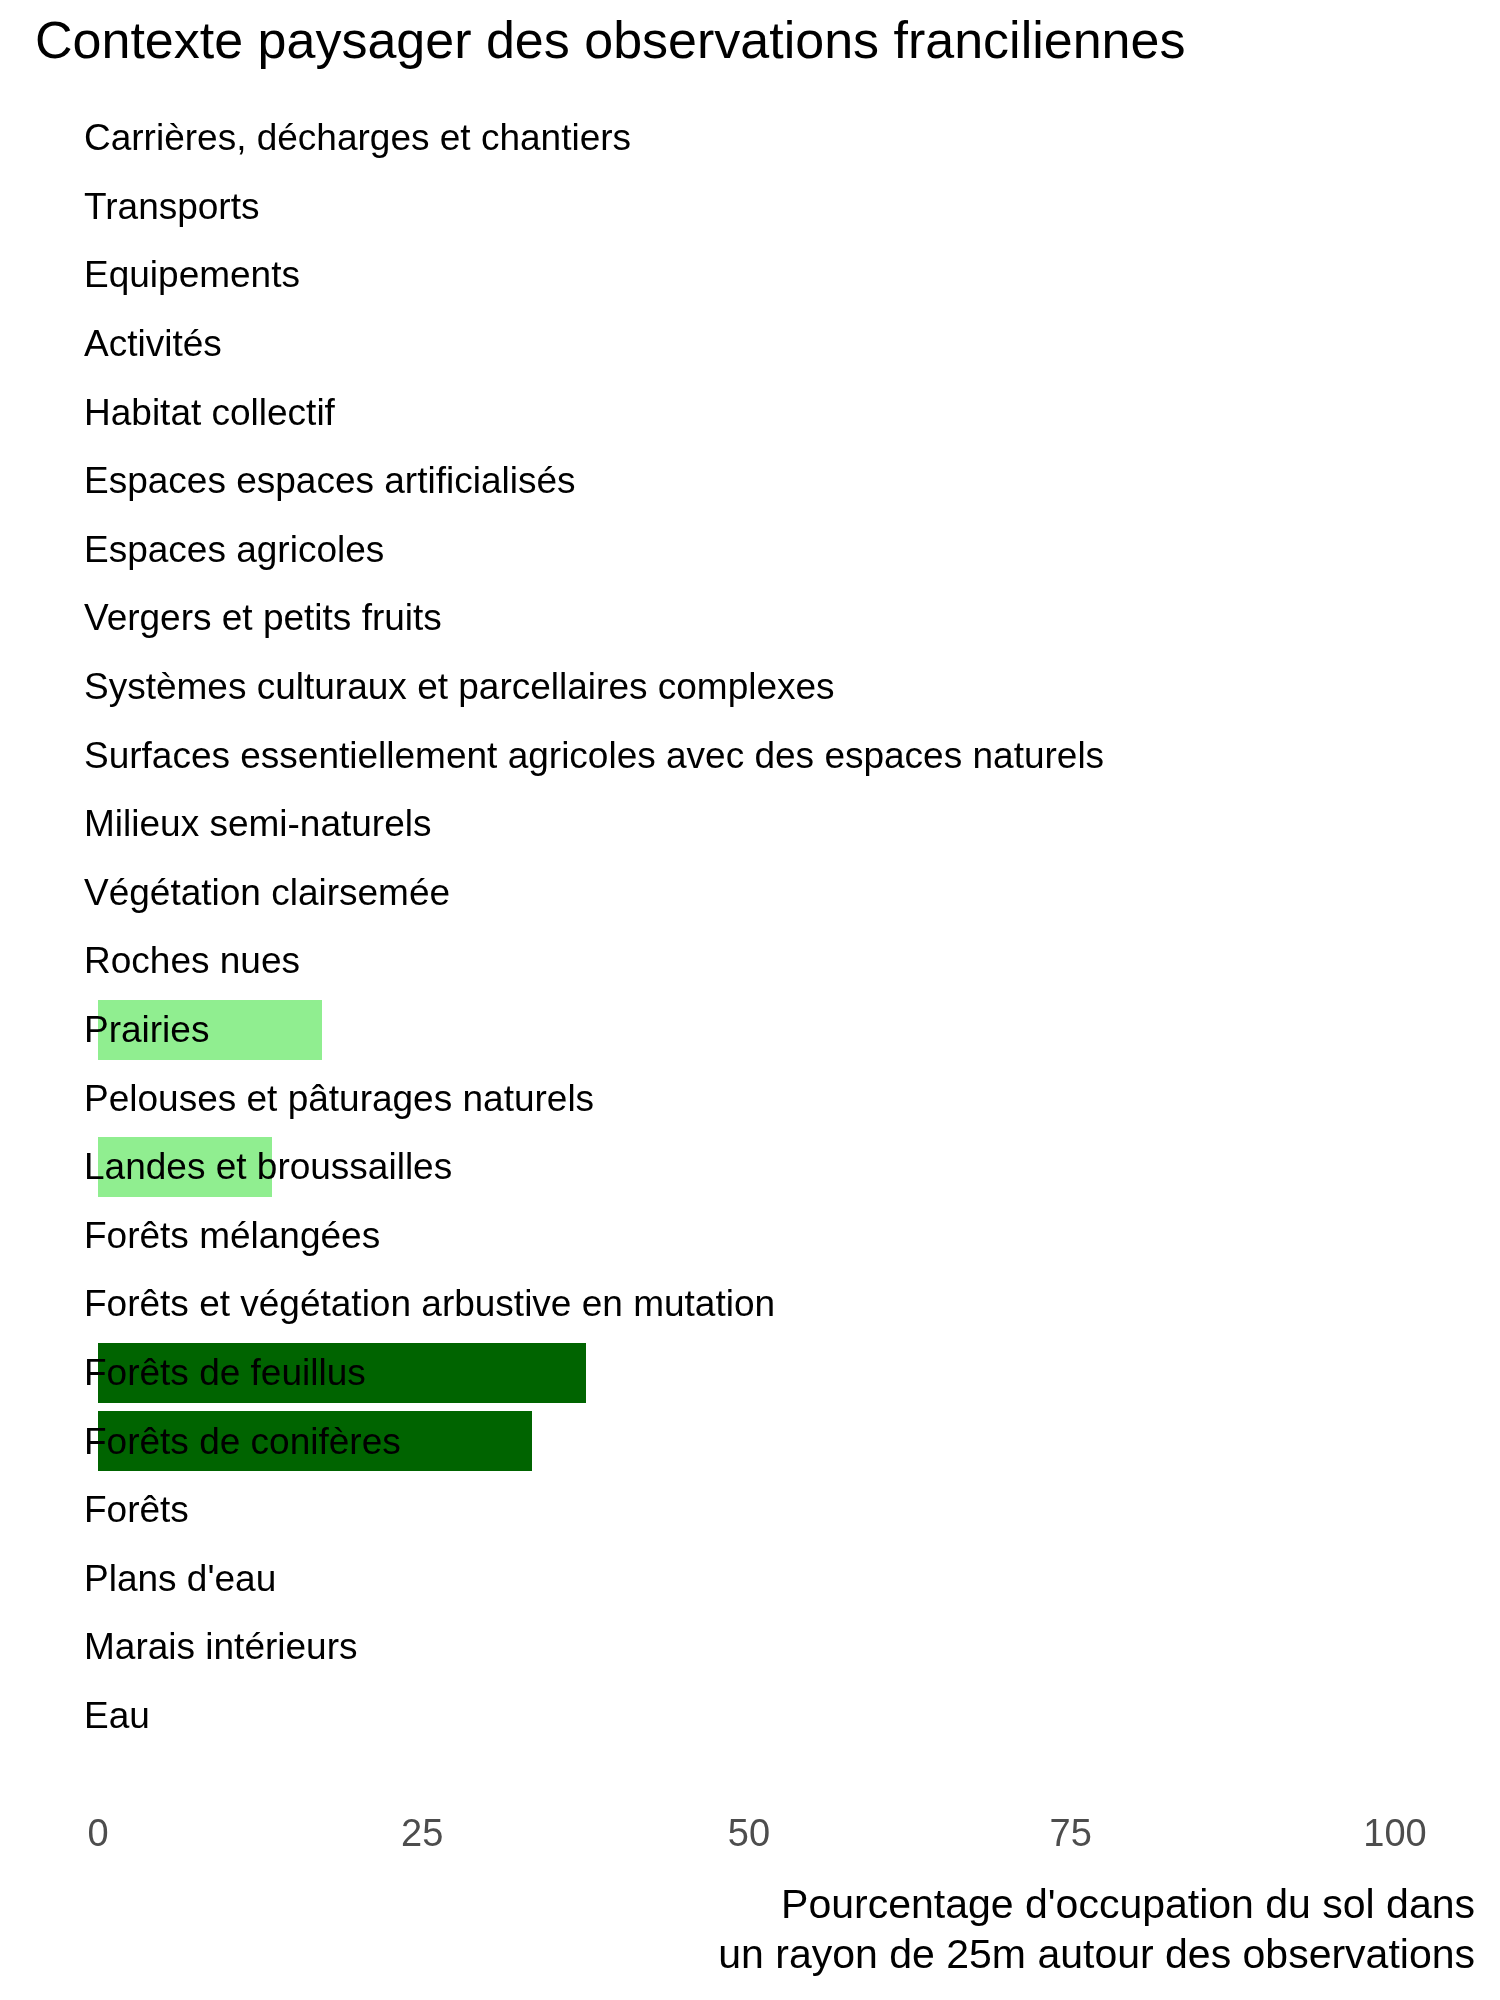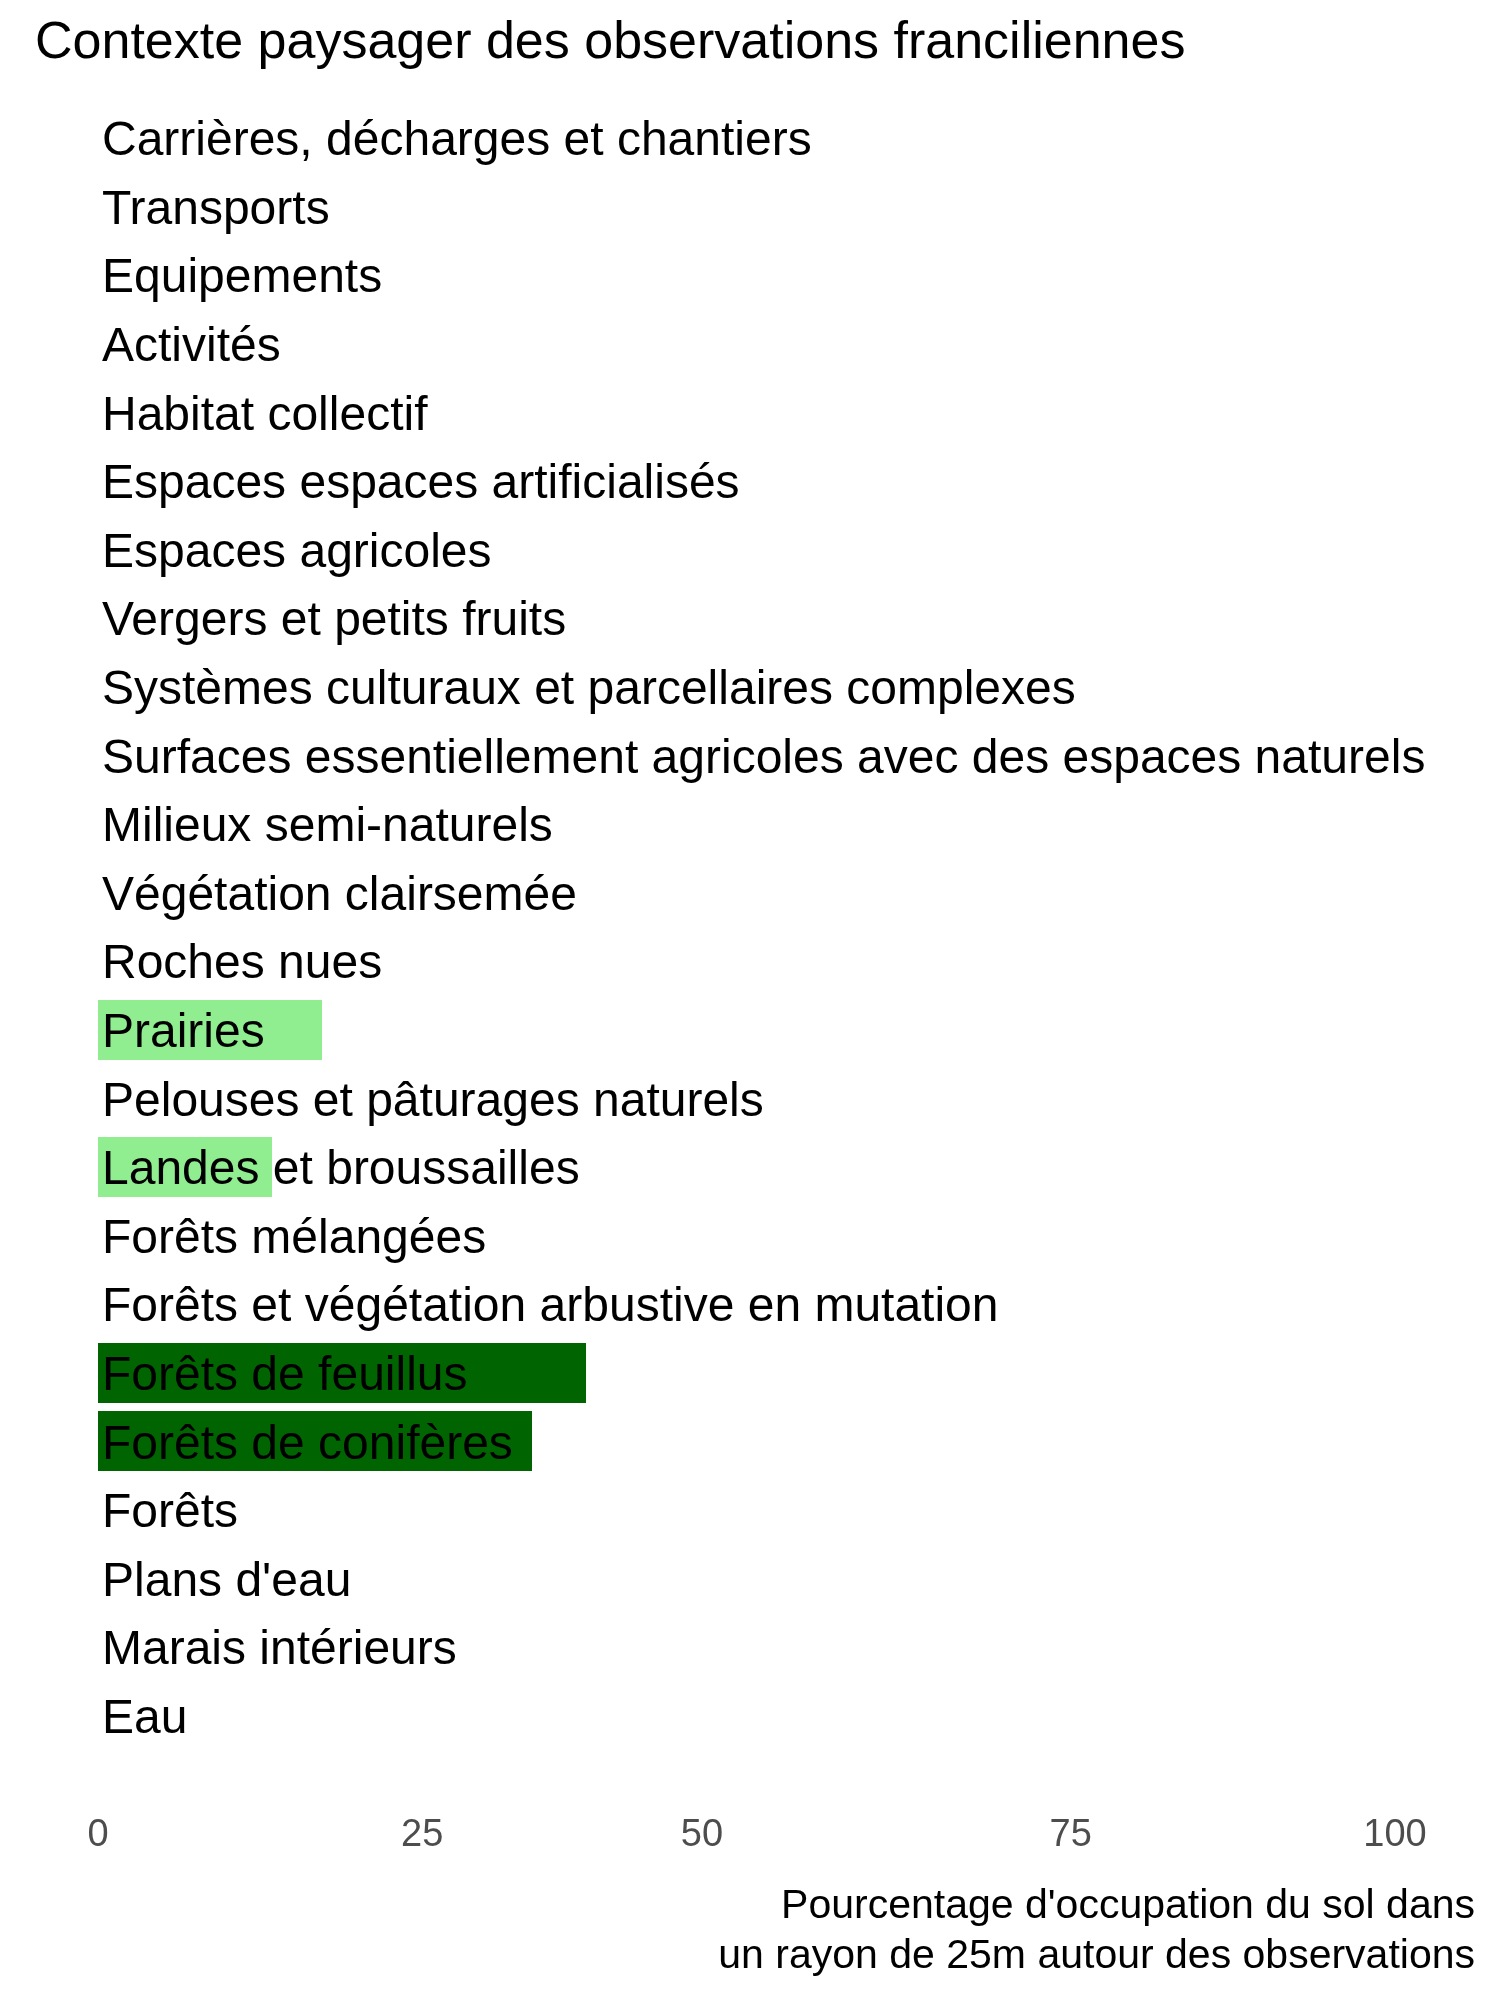--- a/index.html
+++ b/index.html
@@ -35,24 +35,24 @@
     height: 68.6px;
   }
   .bar {
     position: absolute;
     left: 98px;
     top: 4px;
     height: 60px;
   }
   .cat-label {
     position: absolute;
-    left: 102px;
+    left: 84px;
     top: 50%;
     transform: translateY(-50%);
-    font-size: 48px;
+    font-size: 37px;
     white-space: nowrap;
   }
   .x-axis {
     position: absolute;
     left: 0;
     top: 1812px;
     width: 1500px;
     height: 50px;
   }
   .x-tick {
@@ -152,21 +152,21 @@
         <div class="cat-label">Marais intérieurs</div>
       </div>
       <div class="row">
         <div class="cat-label">Eau</div>
       </div>
     </div>
 
   <div class="x-axis">
       <div class="x-tick" style="left: 98px;">0</div>
       <div class="x-tick" style="left: 422.25px;">25</div>
-      <div class="x-tick" style="left: 702px;">50</div>
+      <div class="x-tick" style="left: 749px;">50</div>
       <div class="x-tick" style="left: 1070.75px;">75</div>
       <div class="x-tick" style="left: 1395px;">100</div>
     </div>
 
   <div class="x-axis-title">
     <div>Pourcentage d'occupation du sol dans</div>
     <div>un rayon de 25m autour des observations</div>
   </div>
 </div>
 

